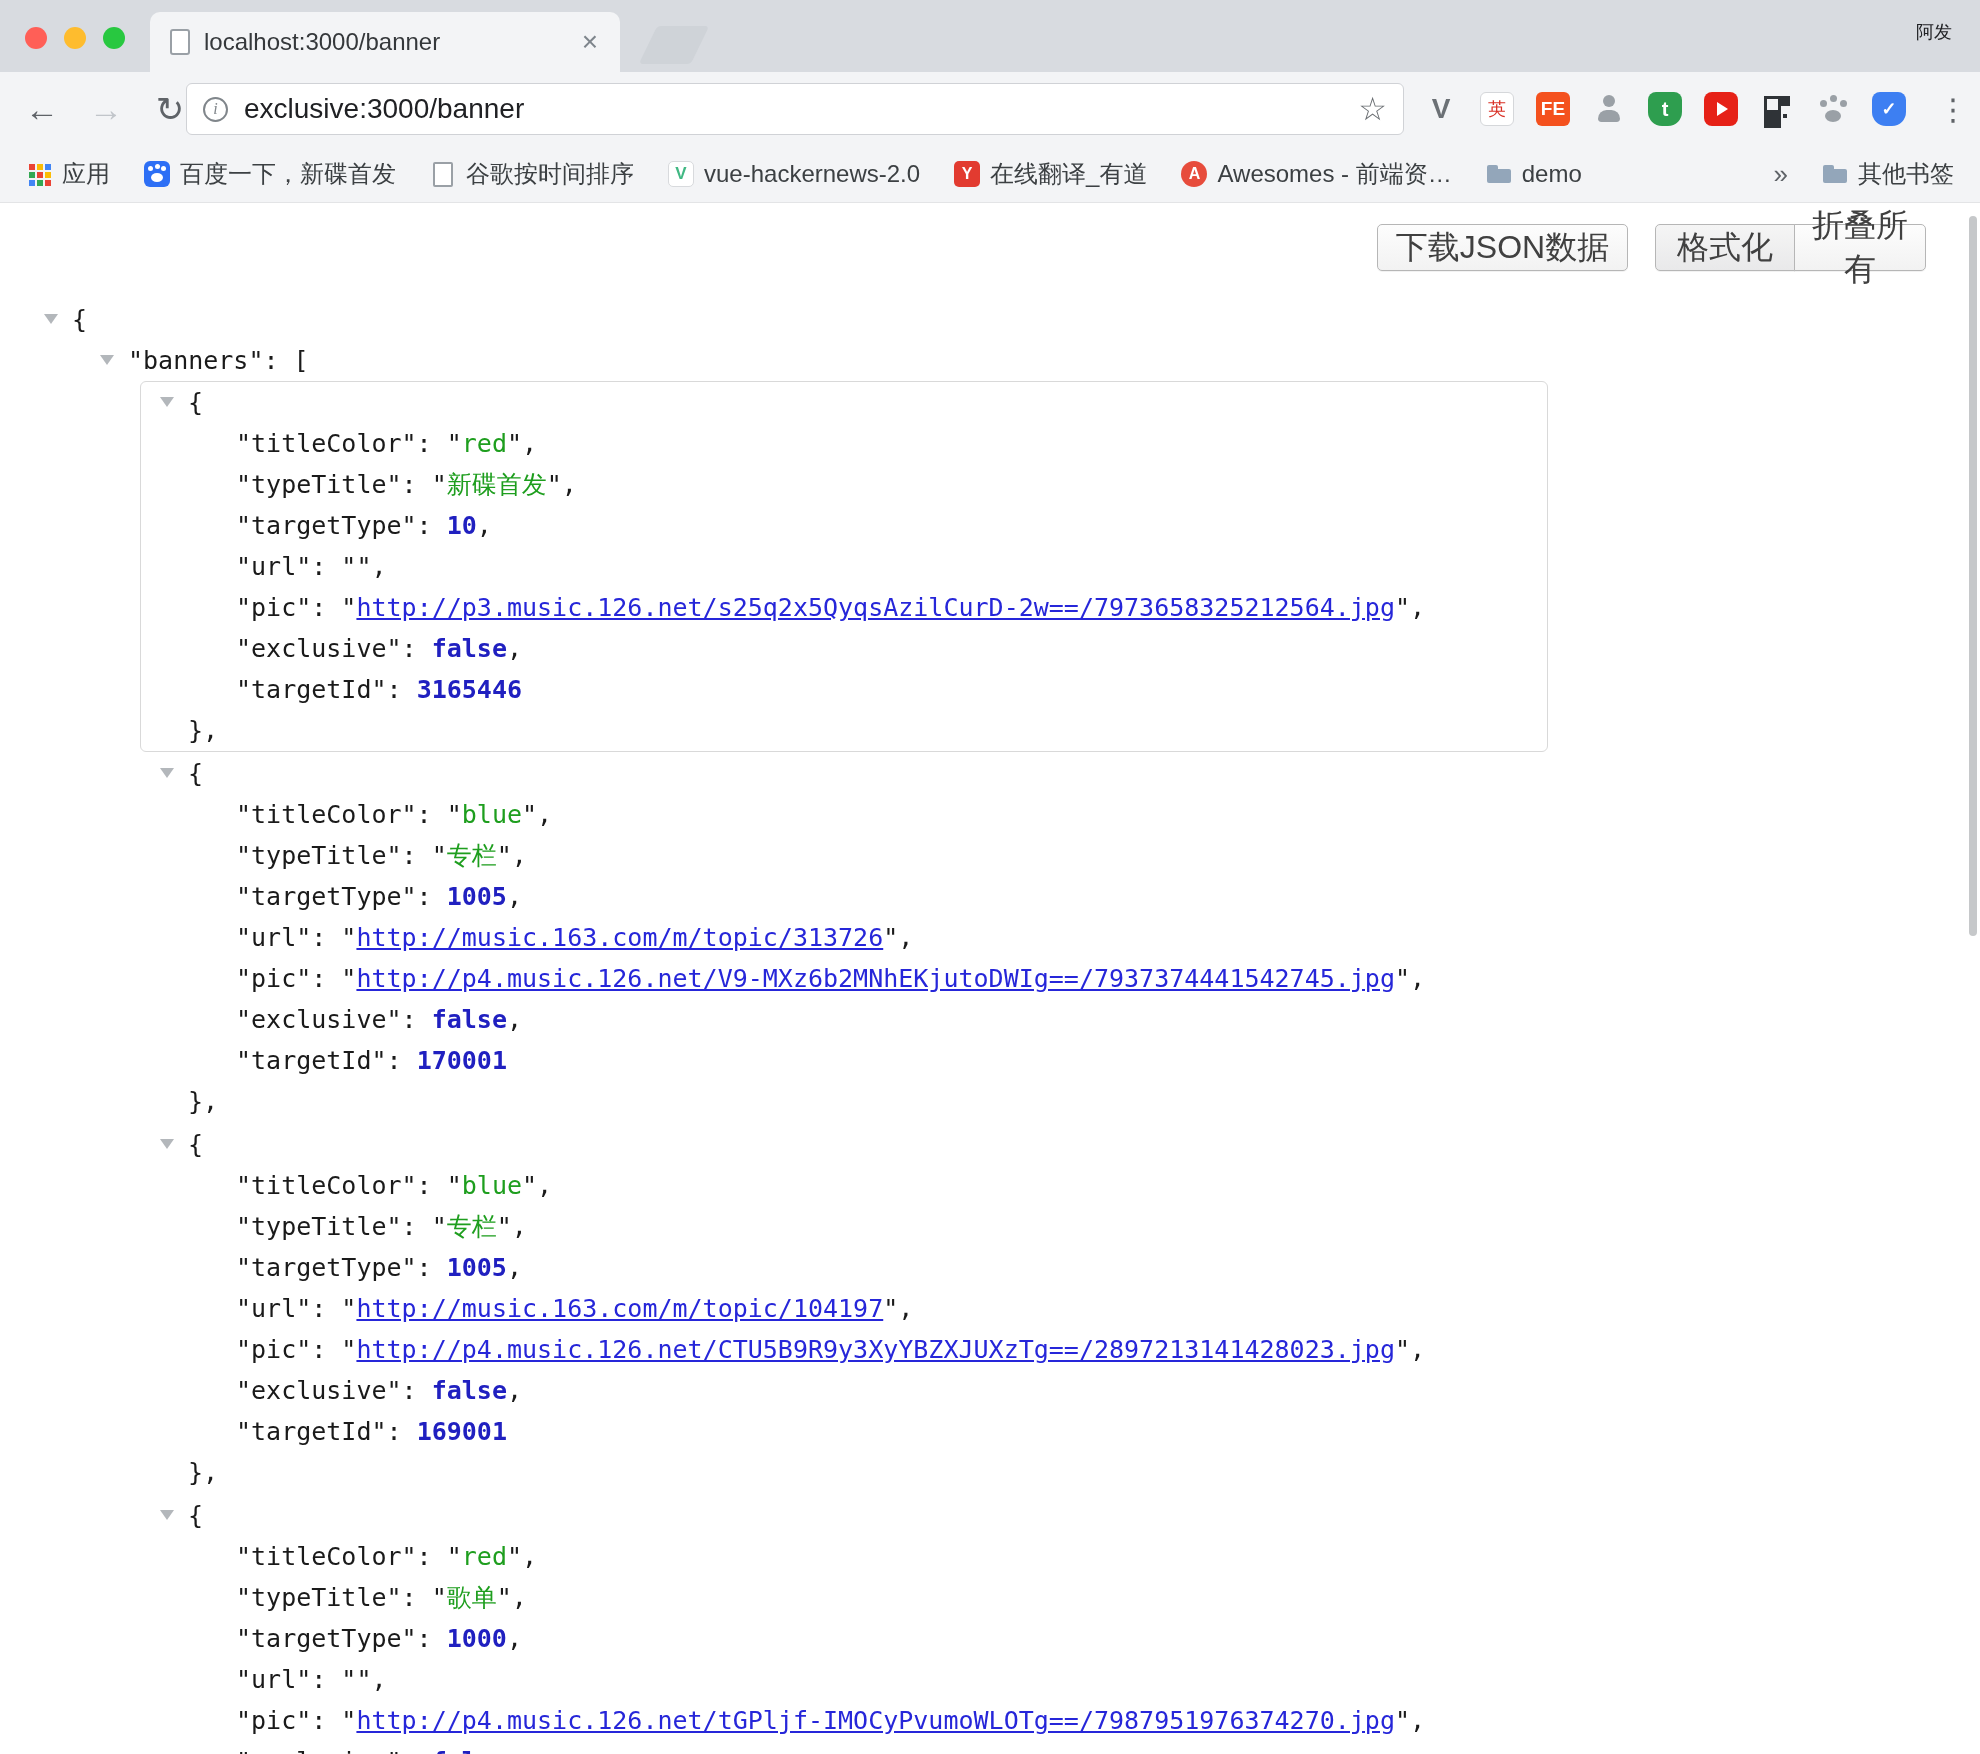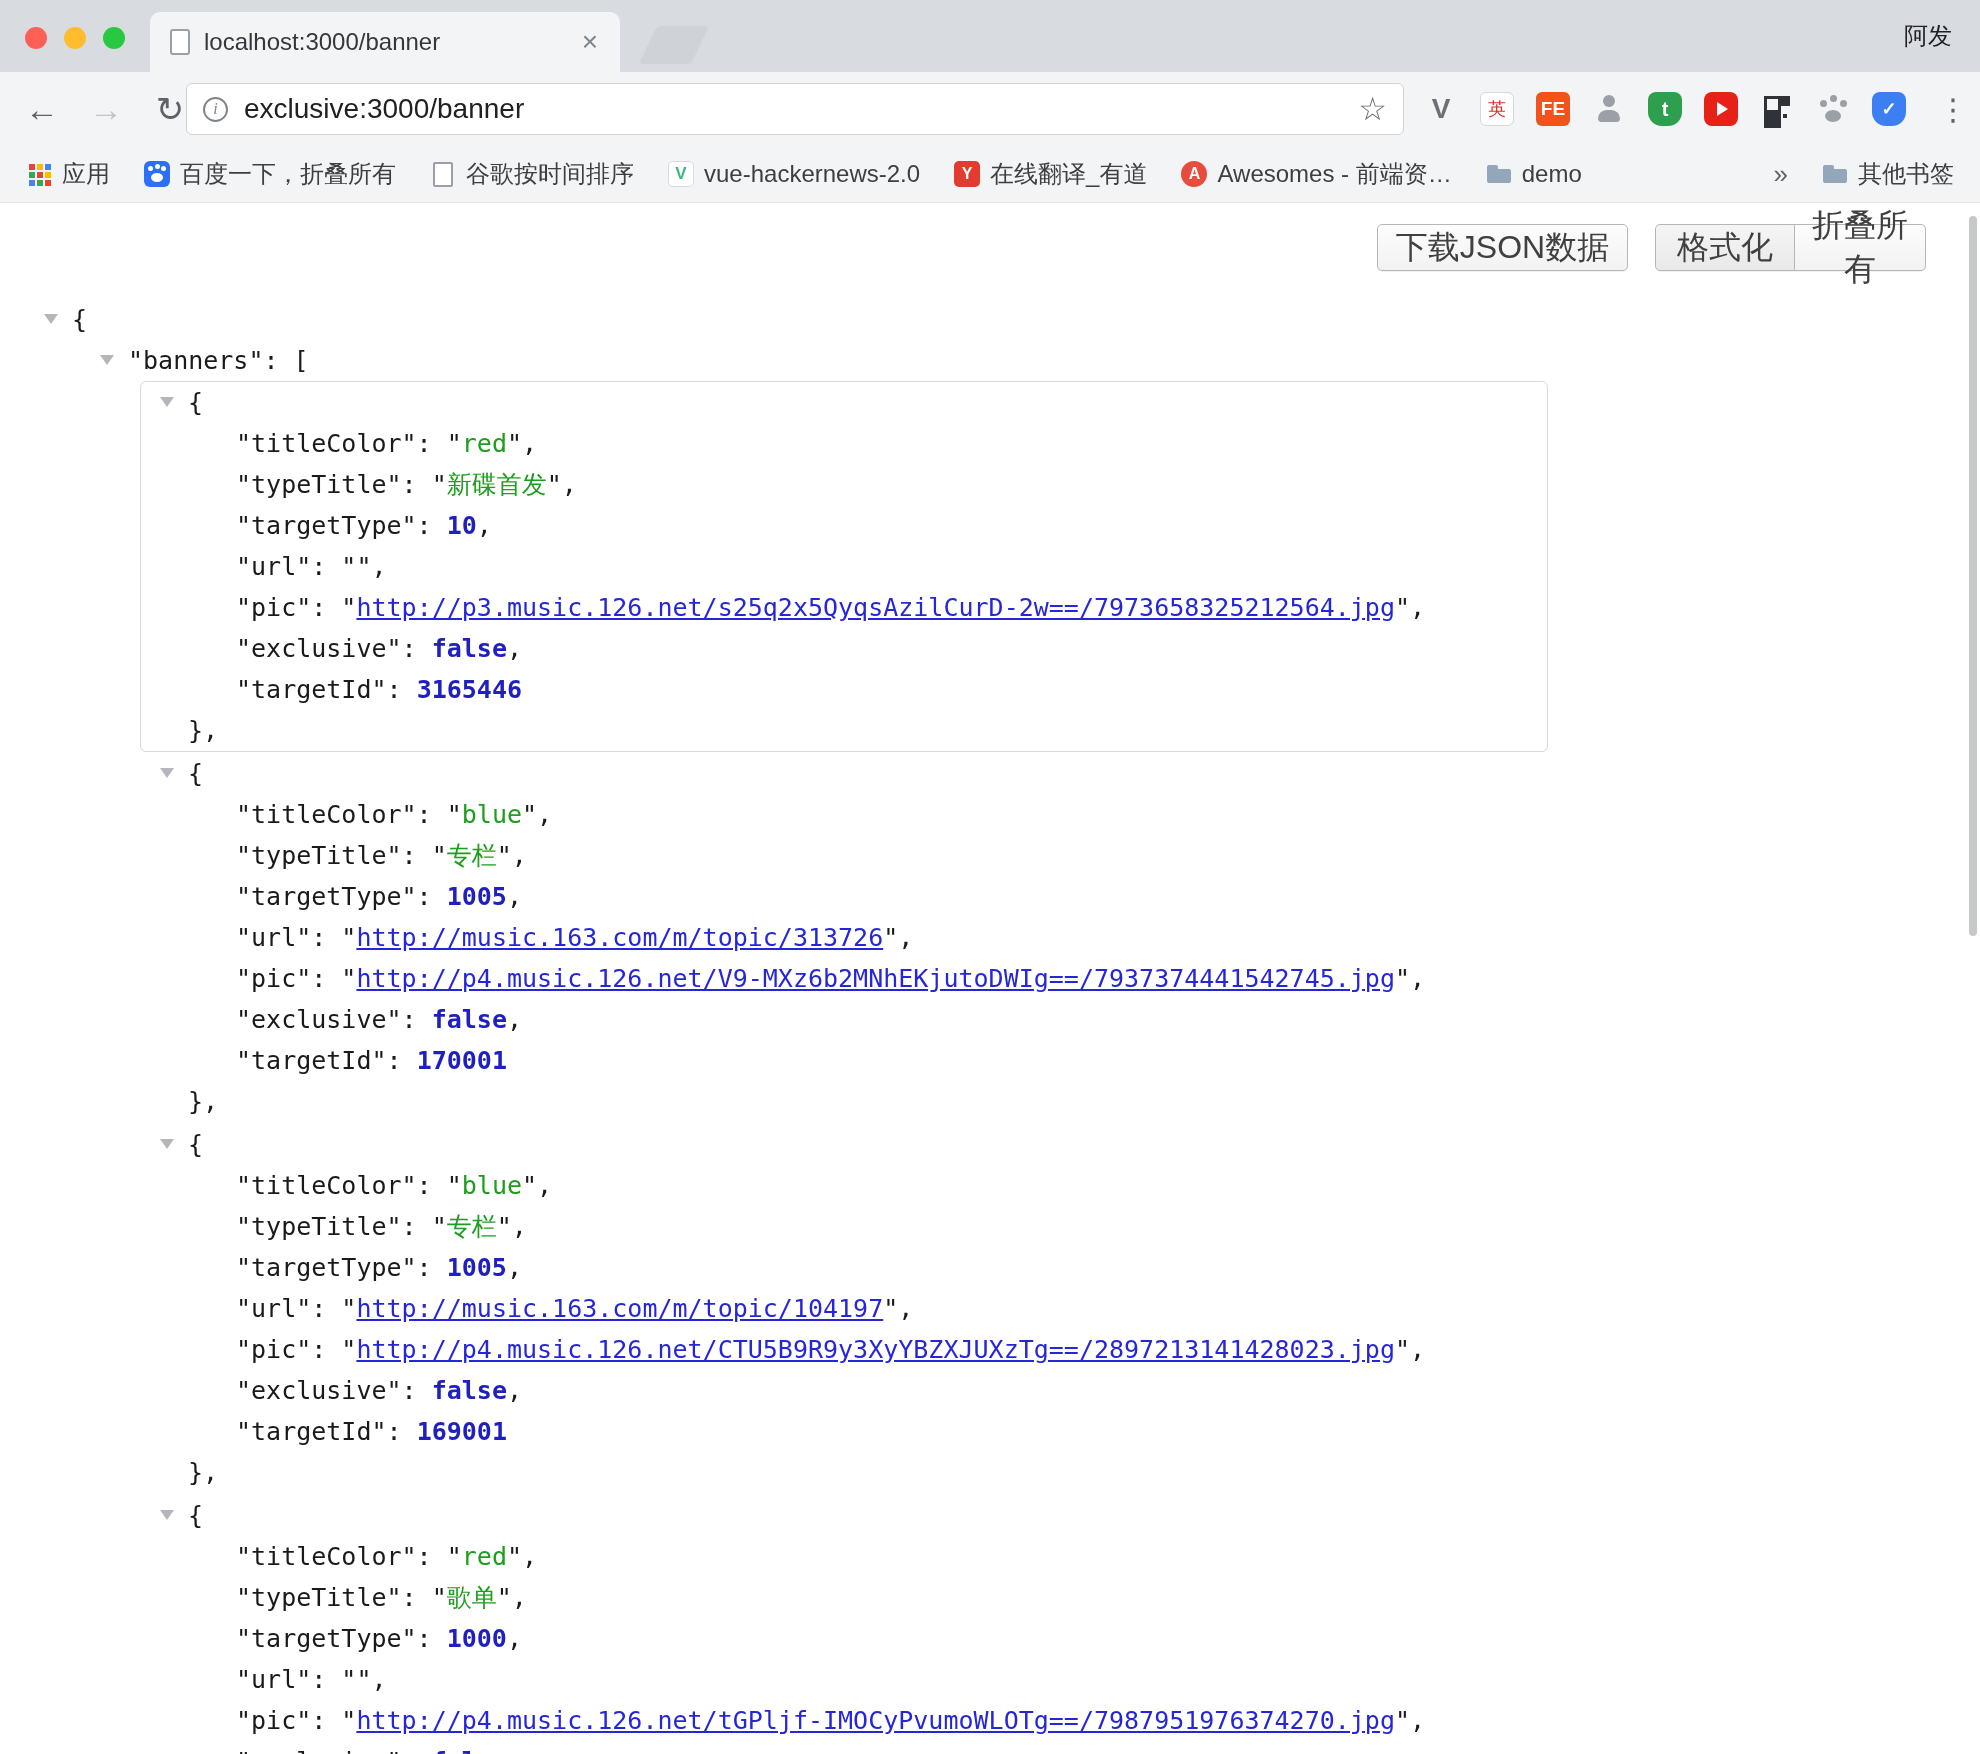--- a/index.html
+++ b/index.html
@@ -22,21 +22,21 @@
     display:flex; align-items:center; padding:0 20px;
   }
   .doc-icon { width:20px; height:26px; border:2px solid #9aa0a6; border-radius:3px; background:#fff; flex:none; }
   .tab-title { margin-left:14px; font-size:24px; color:#35383b; white-space:nowrap; overflow:hidden; flex:1; }
   .tab-close { color:#7e858c; font-size:28px; line-height:1; padding:0 2px; }
   .tab-close::before { content:"×"; }
   .newtab {
     position:absolute; left:648px; top:26px; width:52px; height:38px;
     background:#cfd3d8; transform:skewX(-26deg); border-radius:4px;
   }
-  .profile { position:absolute; right:28px; top:20px; font-size:24px; color:#202124;text-align:center; }
+  .profile { position:absolute; right:28px; top:20px; font-size:18px; color:#202124;text-align:center; }
 
   
   .toolbar { position:relative; height:74px; background:#f3f4f6; }
   .nav-btn { position:absolute; top:0; height:74px; width:56px; display:flex; align-items:center; justify-content:center; font-size:34px; color:#5f6368; }
   .nav-back { left:14px; }   .nav-back::before { content:"←"; }
   .nav-fwd { left:78px; color:#c1c5ca; }  .nav-fwd::before { content:"→"; }
   .nav-reload { left:142px; } .nav-reload::before { content:"↻"; }
   .urlbar {
     position:absolute; left:186px; top:11px; width:1218px; height:52px;
     background:#fff; border:1px solid #d0d2d6; border-radius:6px;
@@ -185,21 +185,21 @@
   <div class="menu-dots"></div>
 </div>
 
 <div class="bookmarks" id="bookmarks-bar">
     <div class="bm">
       <div class="bmi bmi-apps-grid"></div>
       <span>应用</span>
     </div>
     <div class="bm">
       <div class="bmi bmi-baidu"></div>
-      <span>百度一下，折叠所有</span>
+      <span>百度一下，新碟首发</span>
     </div>
     <div class="bm">
       <div class="bmi bmi-doc"></div>
       <span>谷歌按时间排序</span>
     </div>
     <div class="bm">
       <div class="bmi bmi-vue">
         <span>V</span>
       </div>
       <span>vue-hackernews-2.0</span>

